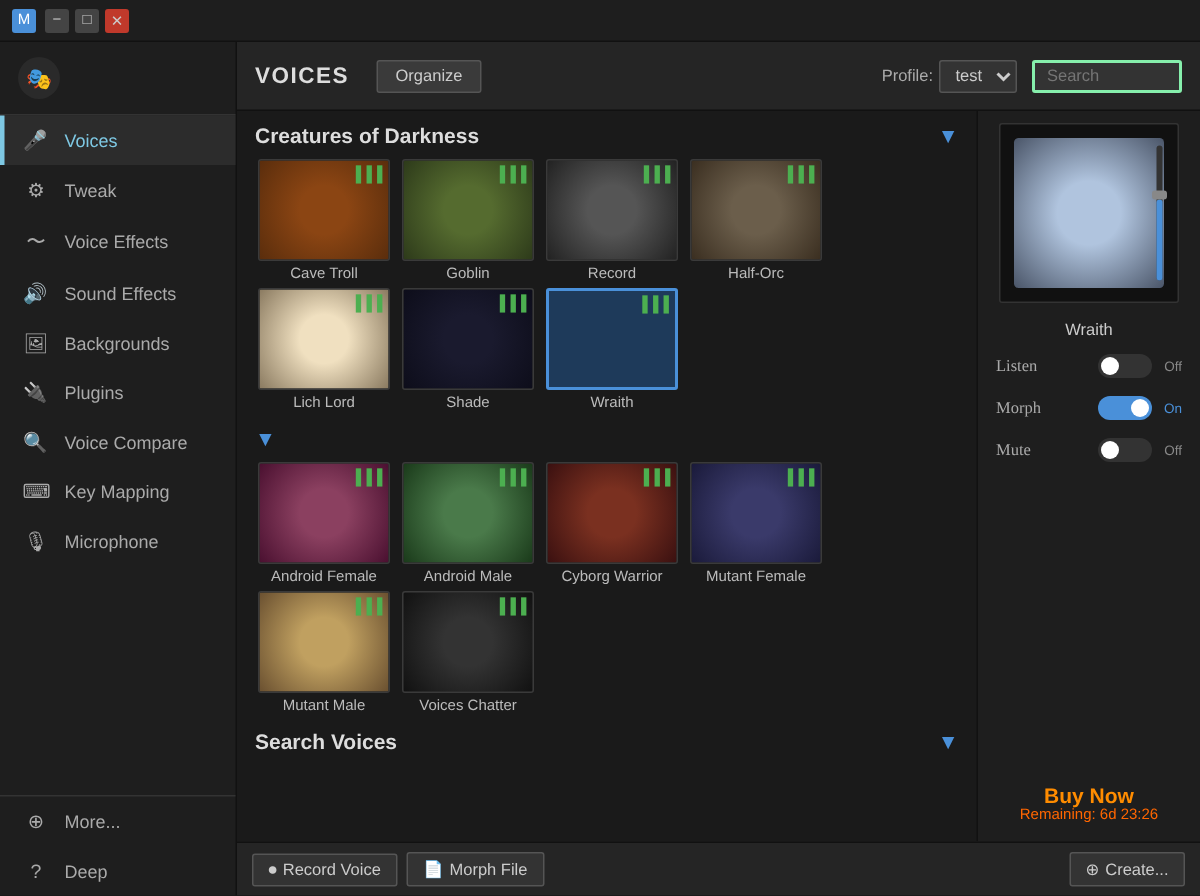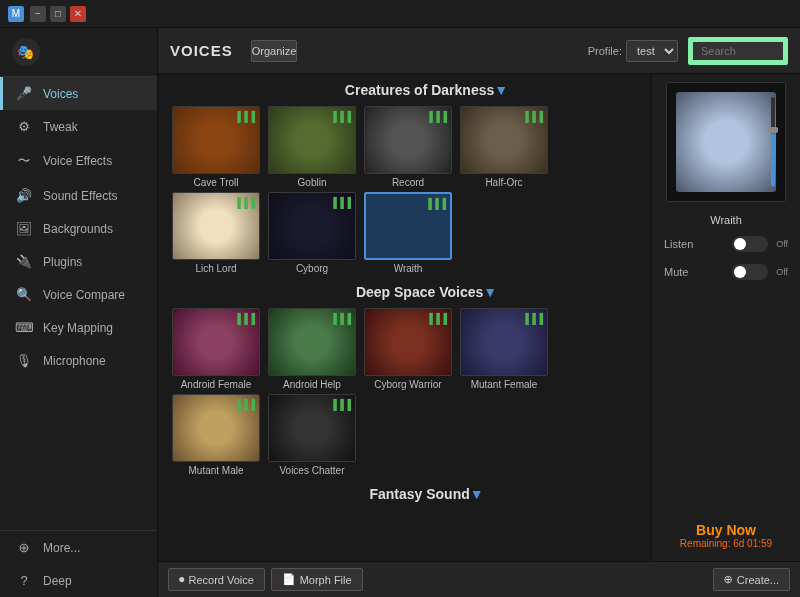--- a/index.html
+++ b/index.html
@@ -126,21 +126,21 @@
       font-size: 15px;
       font-weight: 700;
       color: #ddd;
       letter-spacing: 1px;
       margin-right: 8px;
     }
     .toolbar-btn {
       background: #3a3a3a;
       border: 1px solid #555;
       color: #ccc;
-      padding: 4px 0;
+      padding: 4px 12px;
       font-size: 11px;
       cursor: pointer;
       border-radius: 2px;
     }
     .toolbar-profile {
       display: flex;
       align-items: center;
       gap: 4px;
       margin-left: auto;
     }
@@ -148,21 +148,21 @@
     .toolbar-select {
       background: #333;
       border: 1px solid #555;
       color: #ccc;
       padding: 3px 6px;
       font-size: 11px;
       border-radius: 2px;
     }
     .toolbar-search {
       background: #333;
-      border: 5px solid #86efac;
+      border: 2px solid #86efac;
       color: #ccc;
       padding: 3px 8px;
       font-size: 11px;
       border-radius: 2px;
       width: 100px;
     }
 
     
     .split-view {
       display: flex;
@@ -178,23 +178,22 @@
       border-right: 1px solid #111;
     }
     .voices-panel::-webkit-scrollbar { width: 8px; }
     .voices-panel::-webkit-scrollbar-track { background: #1a1a1a; }
     .voices-panel::-webkit-scrollbar-thumb { background: #444; border-radius: 4px; }
 
     .voice-group { margin-bottom: 10px; }
     .voice-group-header {
       display: flex;
       align-items: center;
-      justify-content: center;
+      justify-content: space-between;
       margin-bottom: 8px;
-      margin-left: 44px;
     }
     .voice-group-title {
       font-size: 14px;
       font-weight: 600;
       color: #ddd;
     }
     .voice-group-arrow { color: #4a90d9; font-size: 14px; }
 
     .voice-grid {
       display: flex;
@@ -314,20 +313,21 @@
     .toggle-row {
       width: 100%;
       display: flex;
       align-items: center;
       justify-content: space-between;
       padding: 2px 4px;
     }
     .toggle-label {
       font-size: 11px;
       color: #aaa;
+      font-family: Liberation Serif, serif;
     }
     .toggle {
       width: 36px; height: 16px;
       border-radius: 8px;
       background: #333;
       position: relative;
       cursor: pointer;
       display: flex;
       align-items: center;
       padding: 2px;
@@ -520,48 +520,47 @@
             <div class="voice-item">
               <div class="voice-thumb face-lich-lord">
                 <span class="signal-icon">▐▐▐</span>
               </div>
               <span class="voice-label">Lich Lord</span>
             </div>
             <div class="voice-item">
               <div class="voice-thumb face-shade">
                 <span class="signal-icon">▐▐▐</span>
               </div>
-              <span class="voice-label">Cyborg</span>
+              <span class="voice-label">Shade</span>
             </div>
             <div class="voice-item selected">
               <div class="voice-thumb face-wraith">
                 <span class="signal-icon">▐▐▐</span>
               </div>
               <span class="voice-label">Wraith</span>
             </div>
           </div>
         </div>
 
         <div class="voice-group">
           <div class="voice-group-header">
-            <span class="voice-group-title">Deep Space Voices</span>
             <span class="voice-group-arrow">▼</span>
           </div>
           <div class="voice-grid">
             <div class="voice-item">
               <div class="voice-thumb face-android-female">
                 <span class="signal-icon">▐▐▐</span>
               </div>
               <span class="voice-label">Android Female</span>
             </div>
             <div class="voice-item">
               <div class="voice-thumb face-android-male">
                 <span class="signal-icon">▐▐▐</span>
               </div>
-              <span class="voice-label">Android Help</span>
+              <span class="voice-label">Android Male</span>
             </div>
             <div class="voice-item">
               <div class="voice-thumb face-cyborg-warrior">
                 <span class="signal-icon">▐▐▐</span>
               </div>
               <span class="voice-label">Cyborg Warrior</span>
             </div>
             <div class="voice-item">
               <div class="voice-thumb face-mutant-female">
                 <span class="signal-icon">▐▐▐</span>
@@ -578,21 +577,21 @@
               <div class="voice-thumb face-radio-chatter">
                 <span class="signal-icon">▐▐▐</span>
               </div>
               <span class="voice-label">Voices Chatter</span>
             </div>
           </div>
         </div>
 
         <div class="voice-group">
           <div class="voice-group-header">
-            <span class="voice-group-title">Fantasy Sound</span>
+            <span class="voice-group-title">Search Voices</span>
             <span class="voice-group-arrow">▼</span>
           </div>
         </div>
 
       </div>
 
       <div class="right-panel">
         <div class="preview-box">
           <div class="preview-face face-wraith" style="width:100px;height:100px;border-radius:3px;"></div>
           <div style="position:absolute;right:4px;top:0;bottom:0;width:10px;display:flex;align-items:center;">
@@ -607,34 +606,43 @@
         <div class="toggle-row">
           <span class="toggle-label">Listen</span>
           <div style="display:flex;align-items:center;gap:4px;">
             <div class="toggle">
               <div class="toggle-knob"></div>
             </div>
             <span class="toggle-state">Off</span>
           </div>
         </div>
 
+        <div class="toggle-row">
+          <span class="toggle-label">Morph</span>
+          <div style="display:flex;align-items:center;gap:4px;">
+            <div class="toggle on">
+              <div class="toggle-knob"></div>
+            </div>
+            <span class="toggle-state on-state">On</span>
+          </div>
+        </div>
 
         <div class="toggle-row">
           <span class="toggle-label">Mute</span>
           <div style="display:flex;align-items:center;gap:4px;">
             <div class="toggle">
               <div class="toggle-knob"></div>
             </div>
             <span class="toggle-state">Off</span>
           </div>
         </div>
 
         <div class="buy-now-area">
           <div class="buy-now-btn">Buy Now</div>
-          <div class="buy-remaining">Remaining: 6d 01:59</div>
+          <div class="buy-remaining">Remaining: 6d 23:26</div>
         </div>
       </div>
     </div>
 
     <div class="bottom-bar">
       <button class="bottom-btn">
         <span>⏺</span>
         <span>Record Voice</span>
       </button>
       <button class="bottom-btn">

